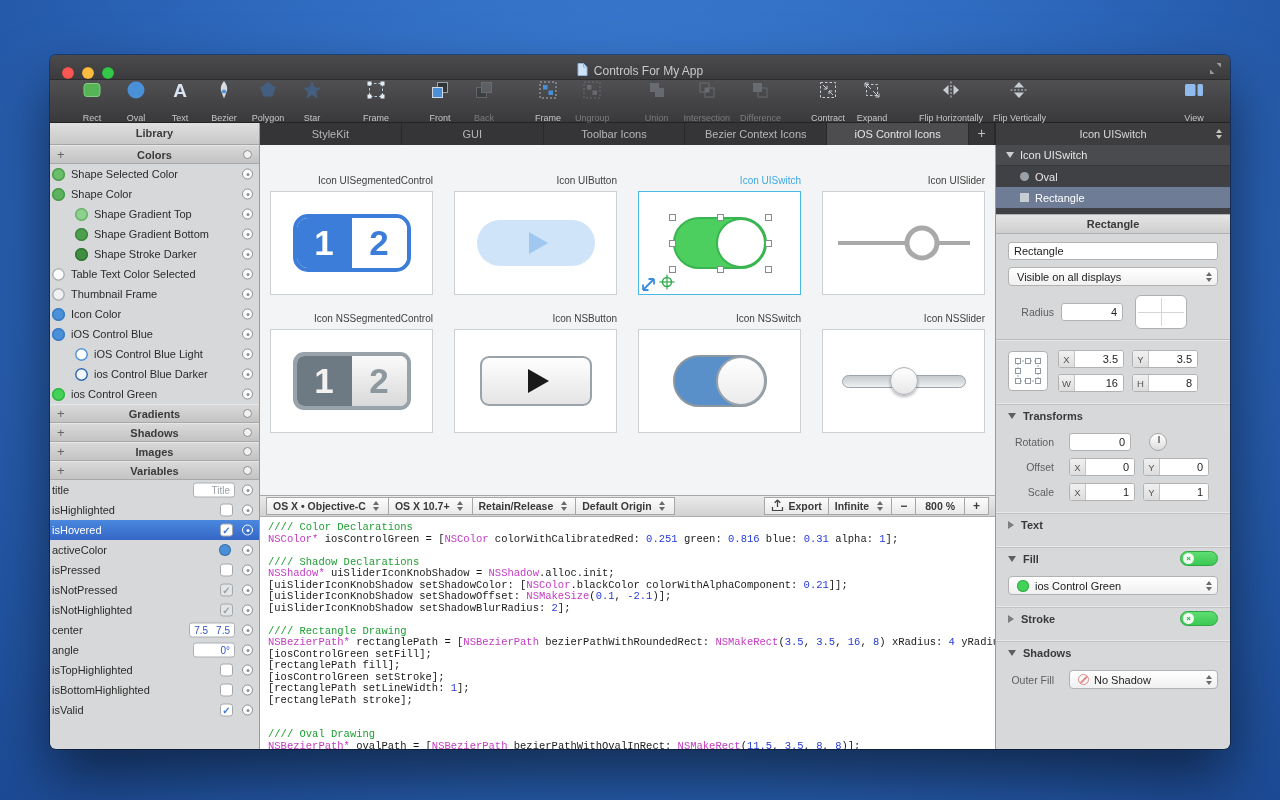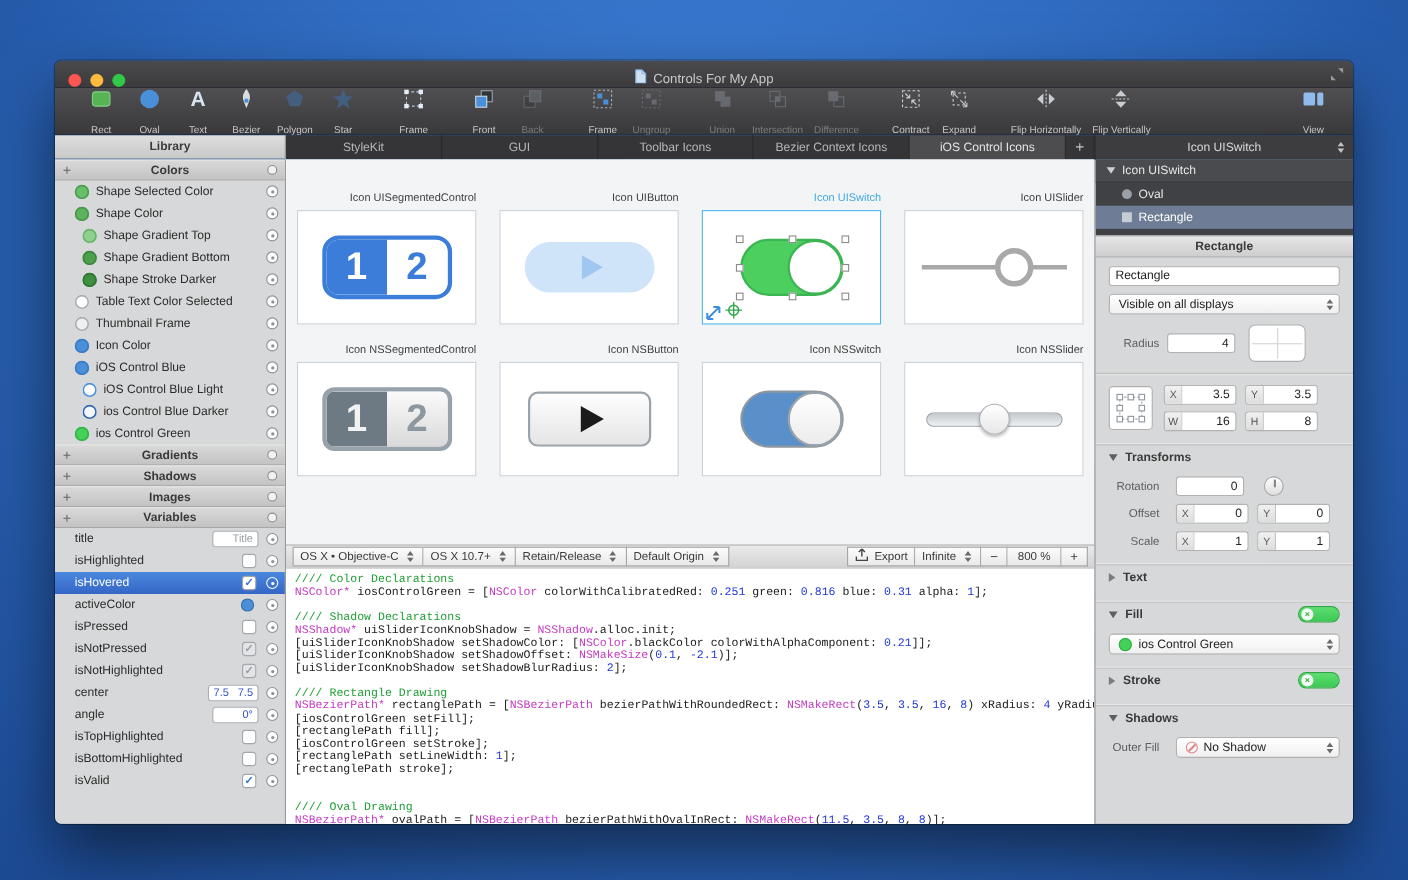--- a/index.html
+++ b/index.html
@@ -62,21 +62,21 @@
 
   
   .sidebar { width:210px; flex:none; background:#d7d8d9; border-right:1px solid #9a9a9a;
              overflow:hidden; font-size:11px; }
   .secrow { height:19px; background:linear-gradient(#d9d9d9,#c3c3c3); border-top:1px solid #e6e6e6;
             border-bottom:1px solid #a8a8a8; display:flex; align-items:center; position:relative; cursor:default; }
   .secrow .plus { position:absolute; left:7px; color:#666; font-size:13px; line-height:17px; }
   .secrow .sname { flex:1; text-align:center; font-weight:bold; color:#3a3a3a; }
   .secrow .radio { position:absolute; right:7px; width:9px; height:9px;
                    border:1px solid #8e8e8e; border-radius:50%; background:#f2f2f2; }
-  .librow { height:20px; display:flex; align-items:center; padding-left:18px; position:relative;
+  .librow { height:20px; display:flex; align-items:center; padding-left:2px; position:relative;
             color:#2b2b2b; cursor:default; }
   .librow.lvl1 { padding-left:25px; }
   .librow .dot { width:13px; height:13px; border-radius:50%; margin-right:6px; flex:none; }
   .librow .iname { white-space:nowrap; overflow:hidden; }
   .librow.sel { background:linear-gradient(#4a88de,#3566c6); color:#fff; }
   .target { width:11px; height:11px; border:1px solid #8e9296; border-radius:50%;
             position:absolute; right:6px; top:50%; transform:translateY(-50%); background:#fdfdfd; }
   .target::after { content:""; position:absolute; left:50%; top:50%; width:3px; height:3px;
                    background:#8e9296; border-radius:50%; transform:translate(-50%,-50%); }
   .librow.sel .target { border-color:#fff; background:transparent; }
@@ -134,21 +134,21 @@
   .nsslider { position:relative; width:124px; height:34px; display:flex; align-items:center; }
   .nsslider .track { width:124px; height:13px; border-radius:7px; border:1px solid #9aa2aa;
                      background:linear-gradient(#c6cacd,#eef0f1); }
   .nsslider .nob { position:absolute; left:48px; top:3px; width:28px; height:28px; border-radius:50%;
                    background:linear-gradient(#ffffff,#e7e7e7); border:1px solid #aab0b6;
                    box-shadow:0 2px 3px rgba(0,0,0,.28); }
 
   
   .codebar { height:22px; flex:none; background:linear-gradient(#eaeaea,#d2d2d2);
              border-top:1px solid #a8a8a8; border-bottom:1px solid #aeaeae;
-             display:flex; align-items:center; font-size:10.5px; color:#3a3a3a; padding:0 6px; }
+             display:flex; align-items:center; font-size:10.5px; color:#3a3a3a; padding:0 6px;font-weight:bold; }
   .cb-select, .cb-btn, .cb-zoom { height:18px; border:1px solid #a6a6a6; background:linear-gradient(#fcfcfc,#e9e9e9);
              display:flex; align-items:center; padding:0 6px; gap:5px; cursor:default; white-space:nowrap; }
   .cb-select + .cb-select, .cb-right > * + * { border-left:none; }
   .cb-group { display:flex; }
   .cb-right { display:flex; margin-left:auto; }
   .cb-btn { padding:0 8px; font-size:12px; }
   .cb-zoom { padding:0 9px; }
 
   
   .code { flex:1; background:#fff; font-family:"Liberation Mono", monospace; font-size:10.5px;

